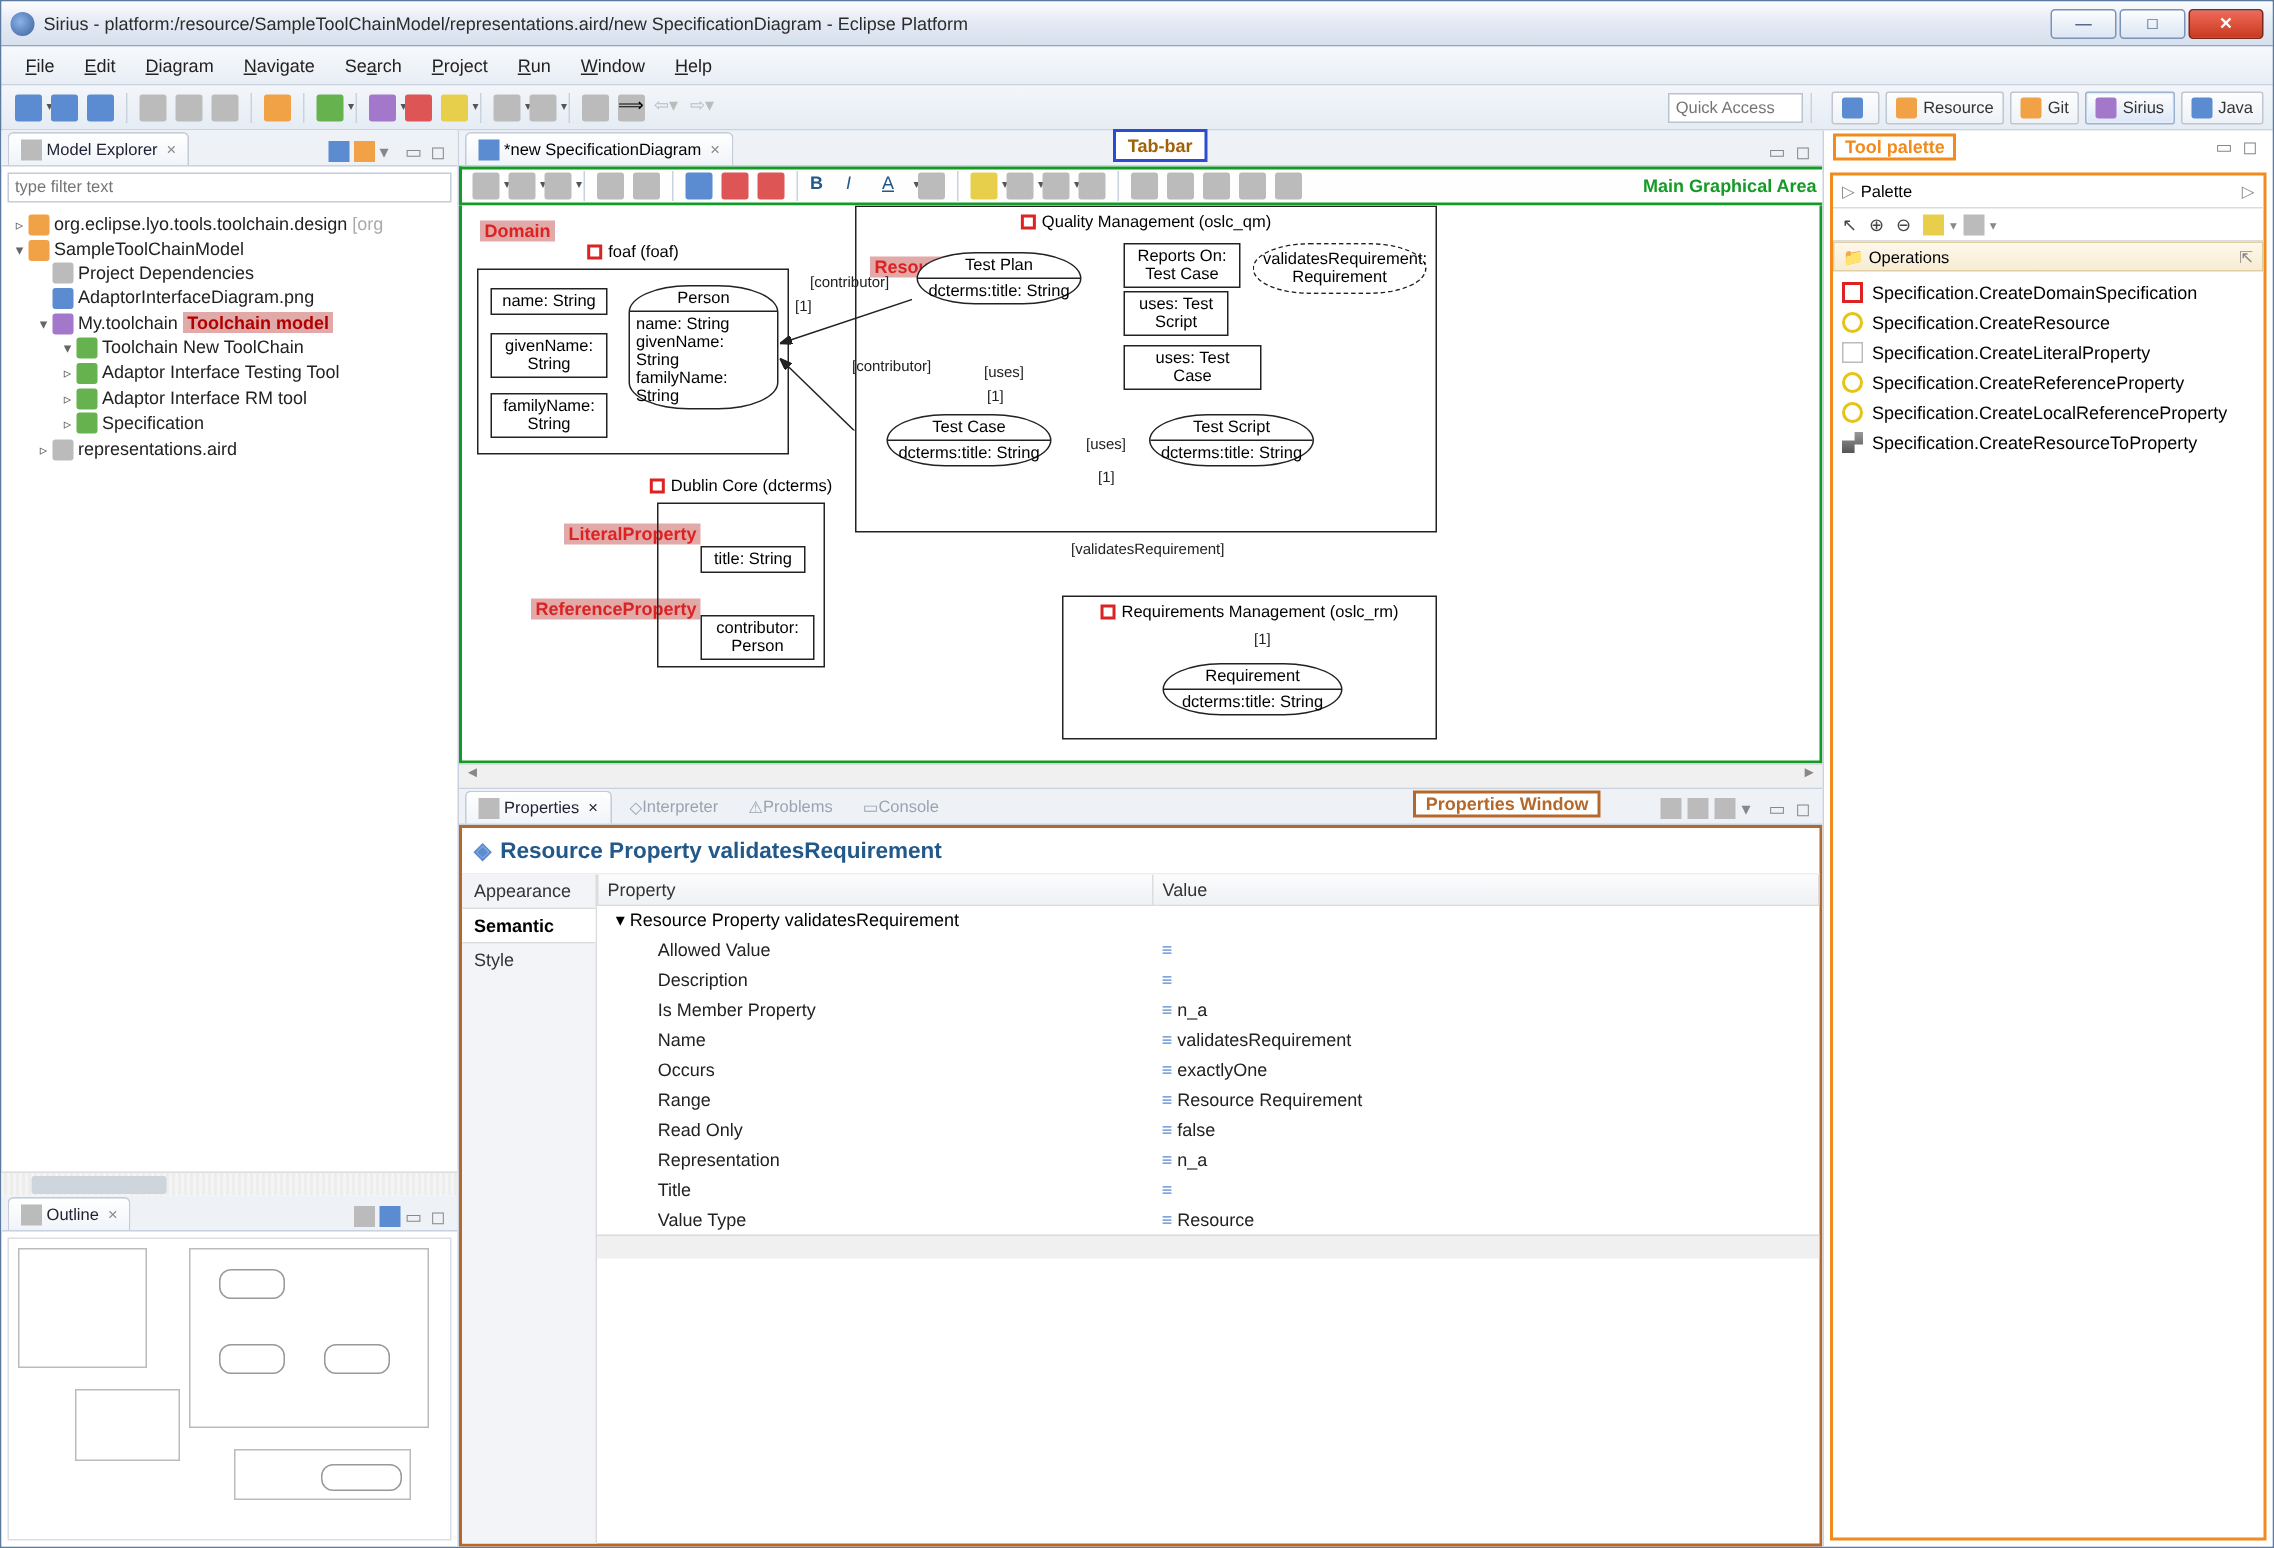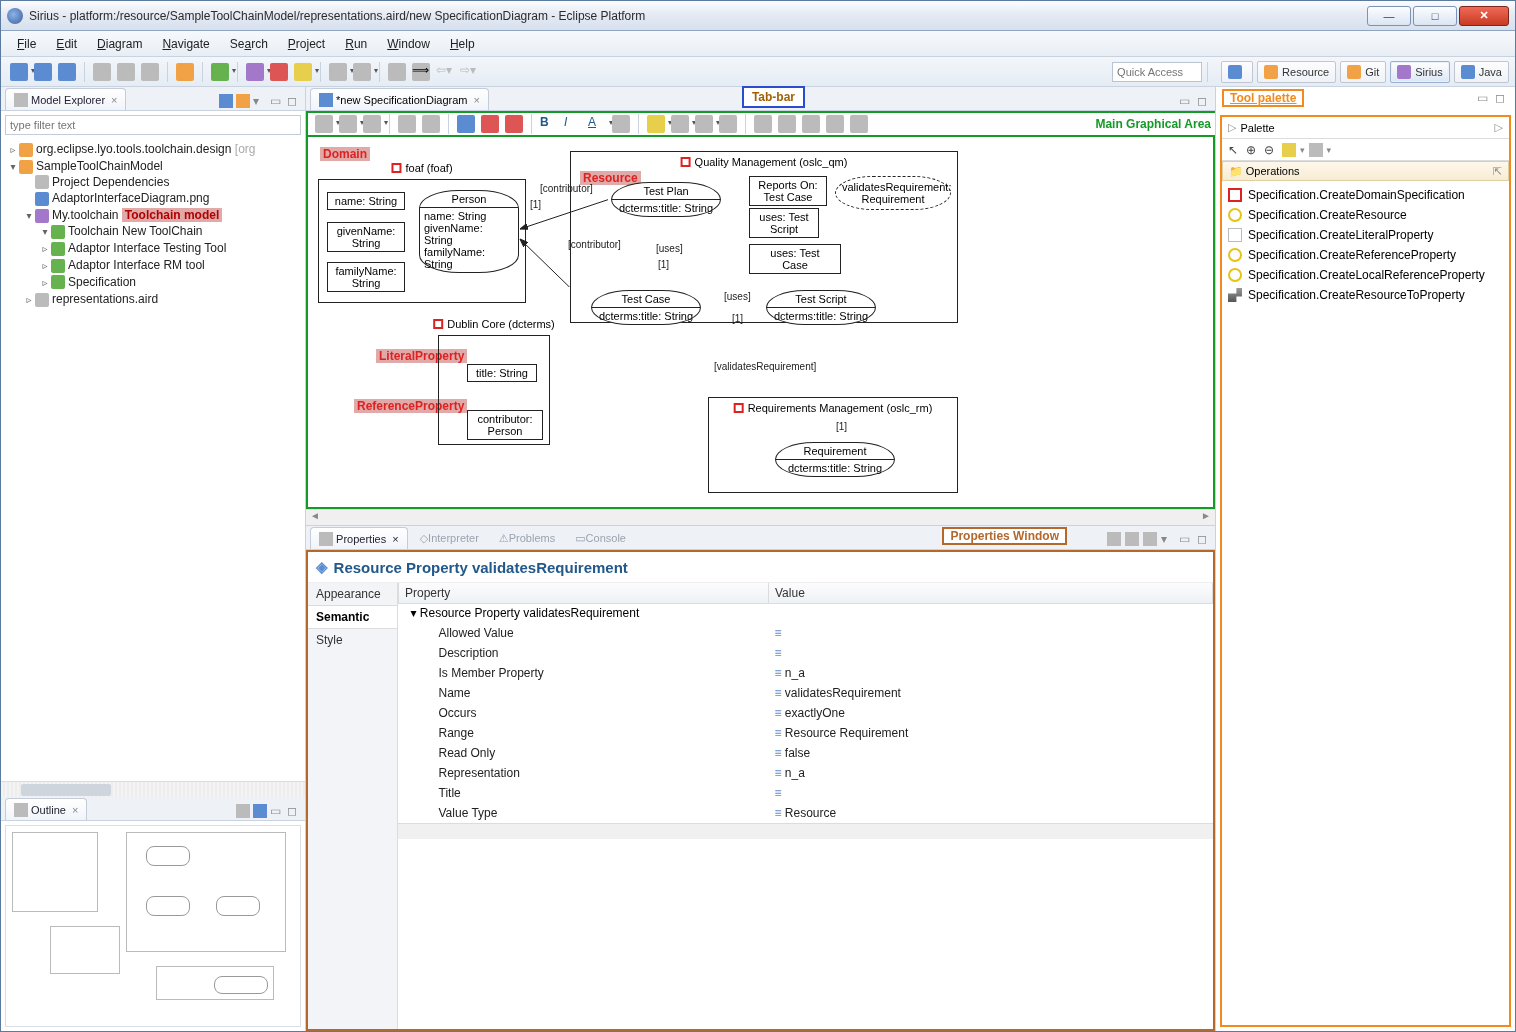--- a/index.html
+++ b/index.html
@@ -93,21 +93,21 @@
 .resource-node .rtitle{padding:2px 4px;}
 .resource-node .rattr{border-top:1px solid #222;padding:2px 4px;}
 .field{position:absolute;border:1px solid #222;background:#fff;font-size:11px;padding:2px 6px;text-align:center;}
 .edge-label{position:absolute;font-size:10px;color:#222;white-space:nowrap;}
 .tag.red{color:#d22;}
 svg.edges{position:absolute;inset:0;}
 svg.edges line,svg.edges path{stroke:#222;stroke-width:1;fill:none;}
 svg.edges marker path{fill:#222;}
 
 
-.tool-palette-label{position:absolute;border:2px solid #f28a1c;color:#f28a1c;font-weight:bold;padding:0 6px;background:#fff;font-size:12px;text-decoration:underline;}
+.tool-palette-label{position:absolute;border:2px solid #f28a1c;color:#f28a1c;font-weight:bold;padding:0 6px;background:#fff;font-size:12px;}
 .palette-box{flex:1;border:2px solid #f28a1c;margin:28px 4px 4px 4px;padding:0;display:flex;flex-direction:column;background:#fff;}
 .palette-header{height:22px;border-bottom:1px solid #dcdcdc;display:flex;align-items:center;padding:0 6px;font-size:11px;}
 .palette-tools{height:22px;border-bottom:1px solid #dcdcdc;display:flex;align-items:center;padding:0 6px;gap:4px;}
 .palette-section-h{height:20px;background:linear-gradient(#fef8ec,#f7ecd2);border:1px solid #e0cfa2;display:flex;align-items:center;padding:0 6px;font-size:11px;justify-content:space-between;}
 .palette-items{padding:4px 4px 8px 4px;}
 .palette-items .pi{display:flex;align-items:center;gap:6px;padding:3px 2px;font-size:12px;}
 .pi-icon{width:14px;height:14px;display:inline-block;}
 .pi-icon.sq{border:2px solid #d22;}
 .pi-icon.circ{border:2px solid #e6c317;border-radius:50%;}
 .pi-icon.hammer{background:linear-gradient(#999,#555);clip-path:polygon(0 40%,60% 40%,60% 0,100% 0,100% 60%,60% 60%,60% 100%,0 100%);} 
@@ -367,21 +367,21 @@
 
           <div class="domain-box" style="left:130px;top:198px;width:112px;height:110px;">
             <div class="domain-title">
                 <span class="red-sq"></span>
                 <span>Dublin Core (dcterms)</span>
               </div>
             <div class="field" style="left:28px;top:28px;width:70px;">title: String</div>
             <div class="field" style="left:28px;top:74px;width:76px;">contributor: Person</div>
           </div>
 
-          <div class="domain-box" style="left:262px;top:14px;width:388px;height:172px;">
+          <div class="domain-box" style="left:262px;top:0;width:388px;height:218px;">
             <div class="domain-title" style="left:50%;top:4px;transform:translateX(-50%);">
                 <span class="red-sq"></span>
                 <span>Quality Management (oslc_qm)</span>
               </div>
             <div class="resource-node" style="left:40px;top:30px;width:110px;">
               <div class="rtitle">Test Plan</div>
               <div class="rattr">dcterms:title: String</div>
             </div>
             <div class="resource-node" style="left:20px;top:138px;width:110px;">
               <div class="rtitle">Test Case</div>

